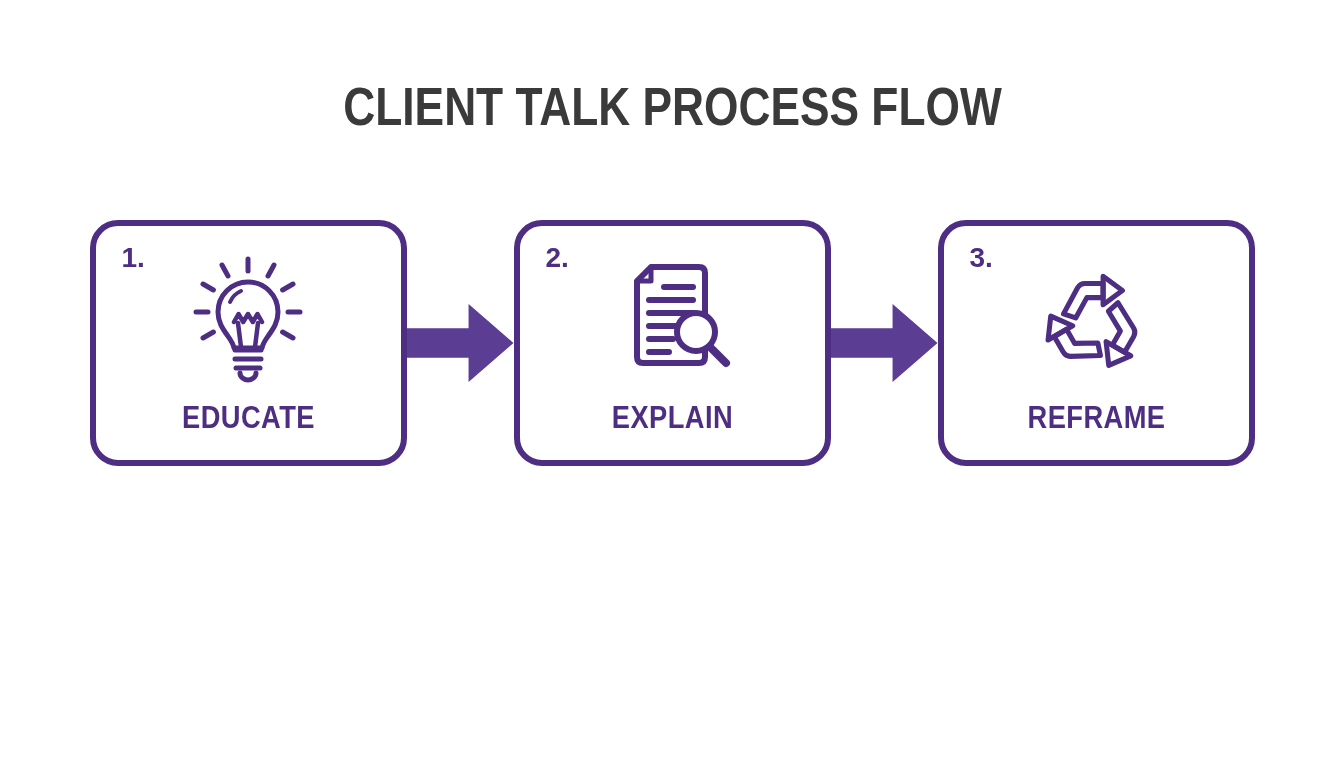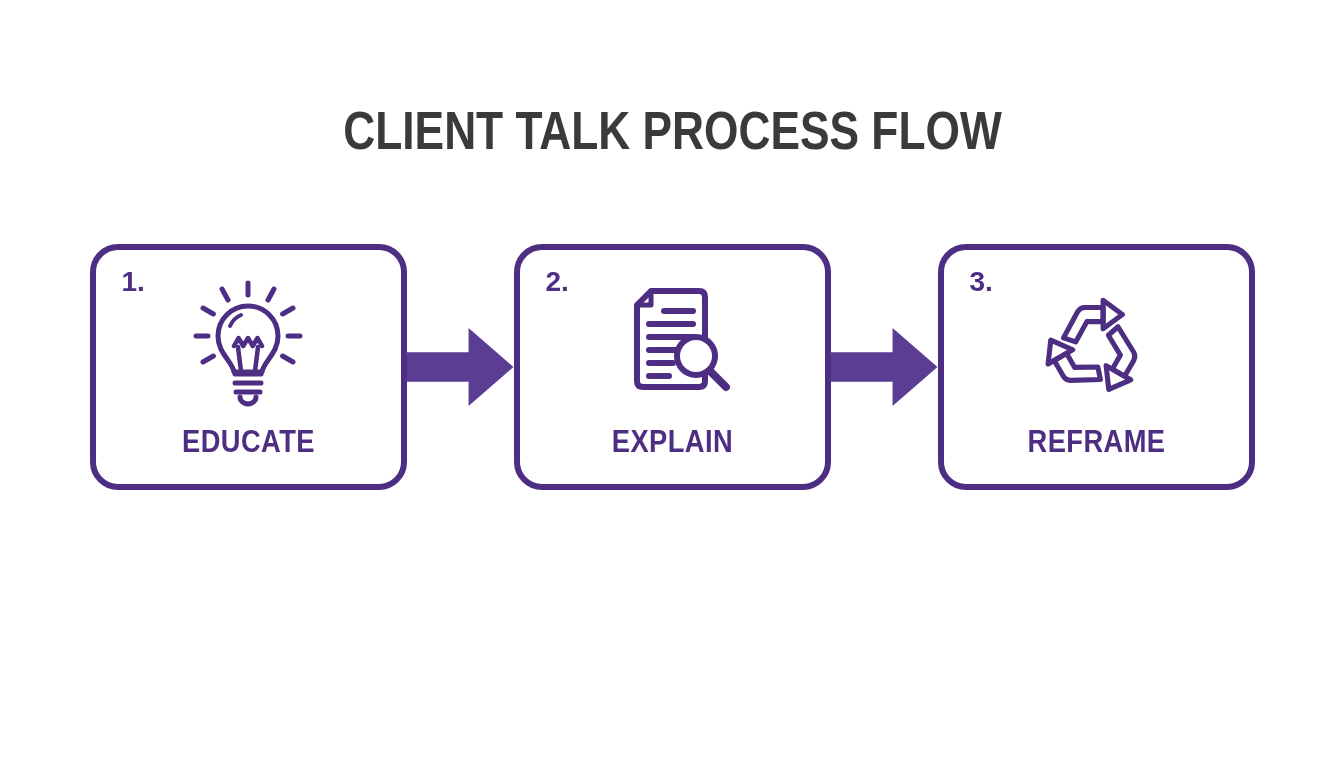--- a/index.html
+++ b/index.html
@@ -14,21 +14,21 @@
 
   .canvas {
     position: relative;
     width: 1344px;
     height: 768px;
     background: var(--background);
     overflow: hidden;
   }
 
   .title-wrap {
-    padding-top: 100px;
+    padding-top: 76px;
     text-align: center;
   }
   .title {
     display: inline-block;
     font-size: 54px;
     line-height: 60px;
     font-weight: bold;
     letter-spacing: 0px;
     color: var(--title-text);
     transform: scaleX(0.82);

